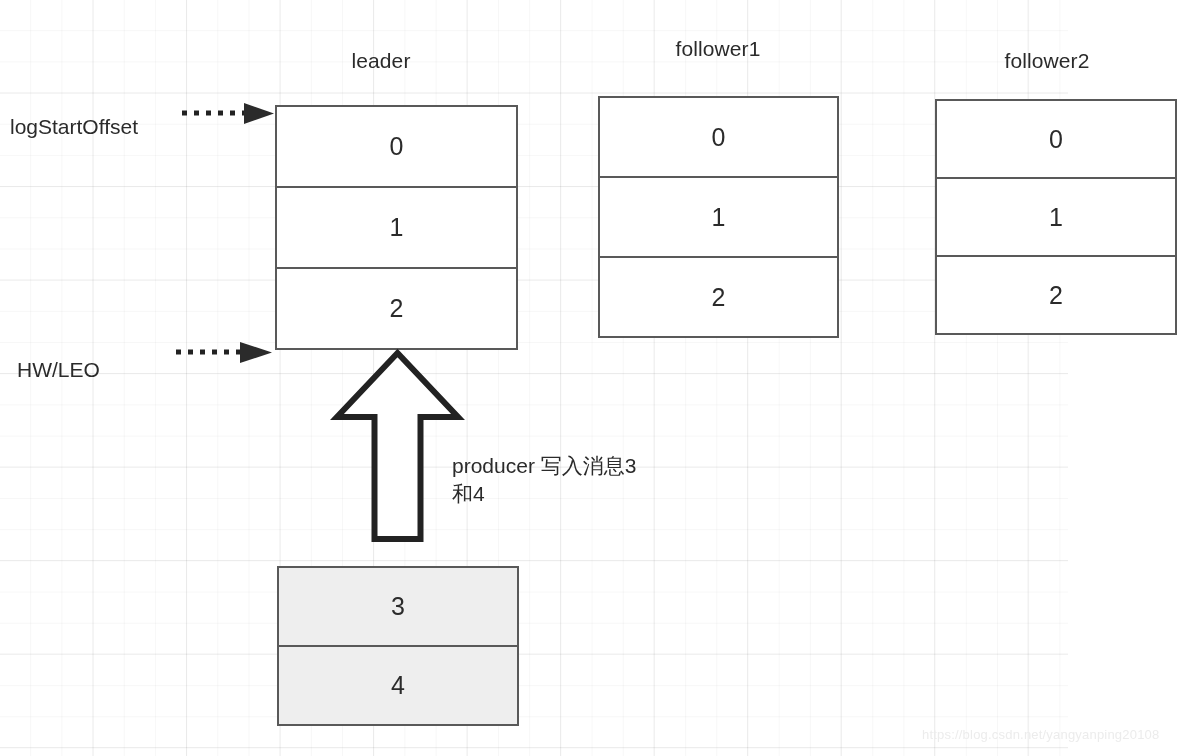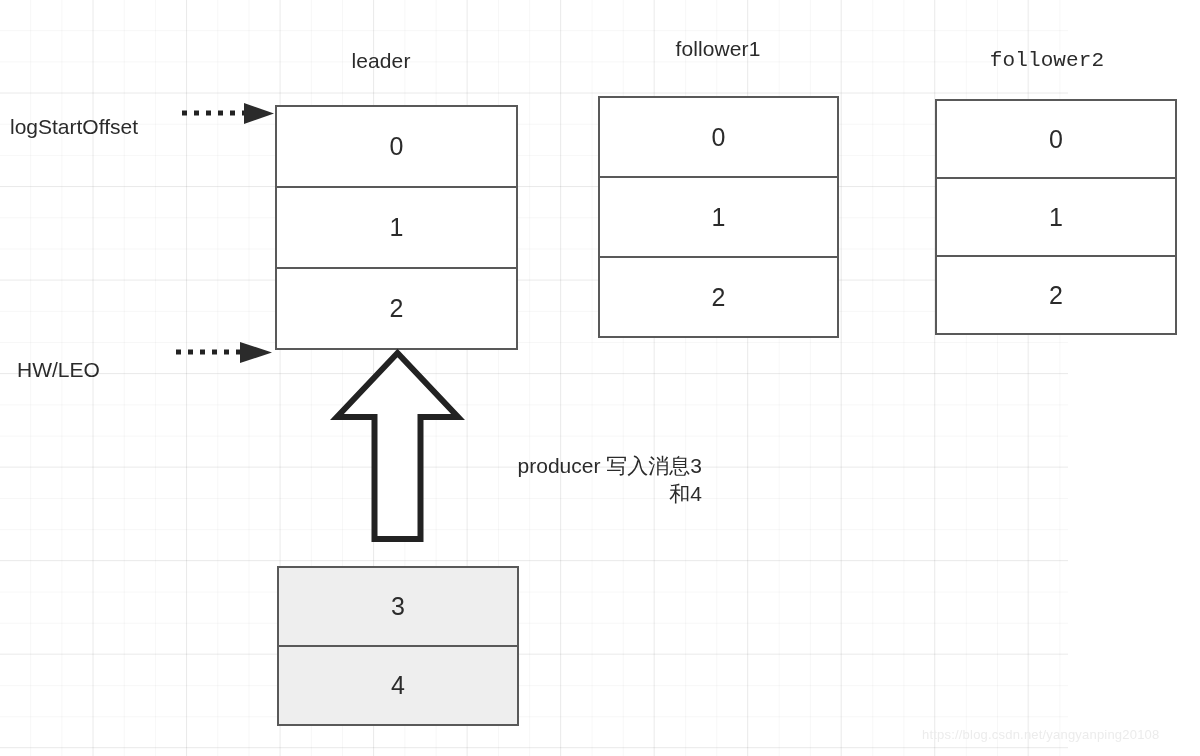--- a/index.html
+++ b/index.html
@@ -81,21 +81,21 @@
   }
 
   .block-arrow {
     position: absolute;
   }
 
   .caption {
     position: absolute;
     font-size: 21px;
     color: #2b2b2b;
-    text-align: right;
+    text-align: left;
     line-height: 1.35;
     white-space: pre-line;
   }
 
   .watermark {
     position: absolute;
     font-size: 13px;
     color: #ececec;
     white-space: nowrap;
     letter-spacing: 0.2px;
@@ -104,21 +104,21 @@
 </style>
 </head>
 <body>
 
 <div id="canvas">
 
   <div class="replica-title" style="left:381px; top:49px;">leader</div>
 
   <div class="replica-title" style="left:718px; top:37px;text-align:right;">follower1</div>
 
-  <div class="replica-title" style="left:1047px; top:49px;font-family:Liberation Mono, monospace;">follower2</div>
+  <div class="replica-title" style="left:1047px; top:49px;">follower2</div>
 
   <div class="log-box" style="left:275px; top:105px; width:243px; height:245px;">
     <div class="log-cell">0</div>
     <div class="log-cell">1</div>
     <div class="log-cell">2</div>
   </div>
 
   <div class="log-box" style="left:598px; top:96px; width:241px; height:242px;">
     <div class="log-cell">0</div>
     <div class="log-cell">1</div>

